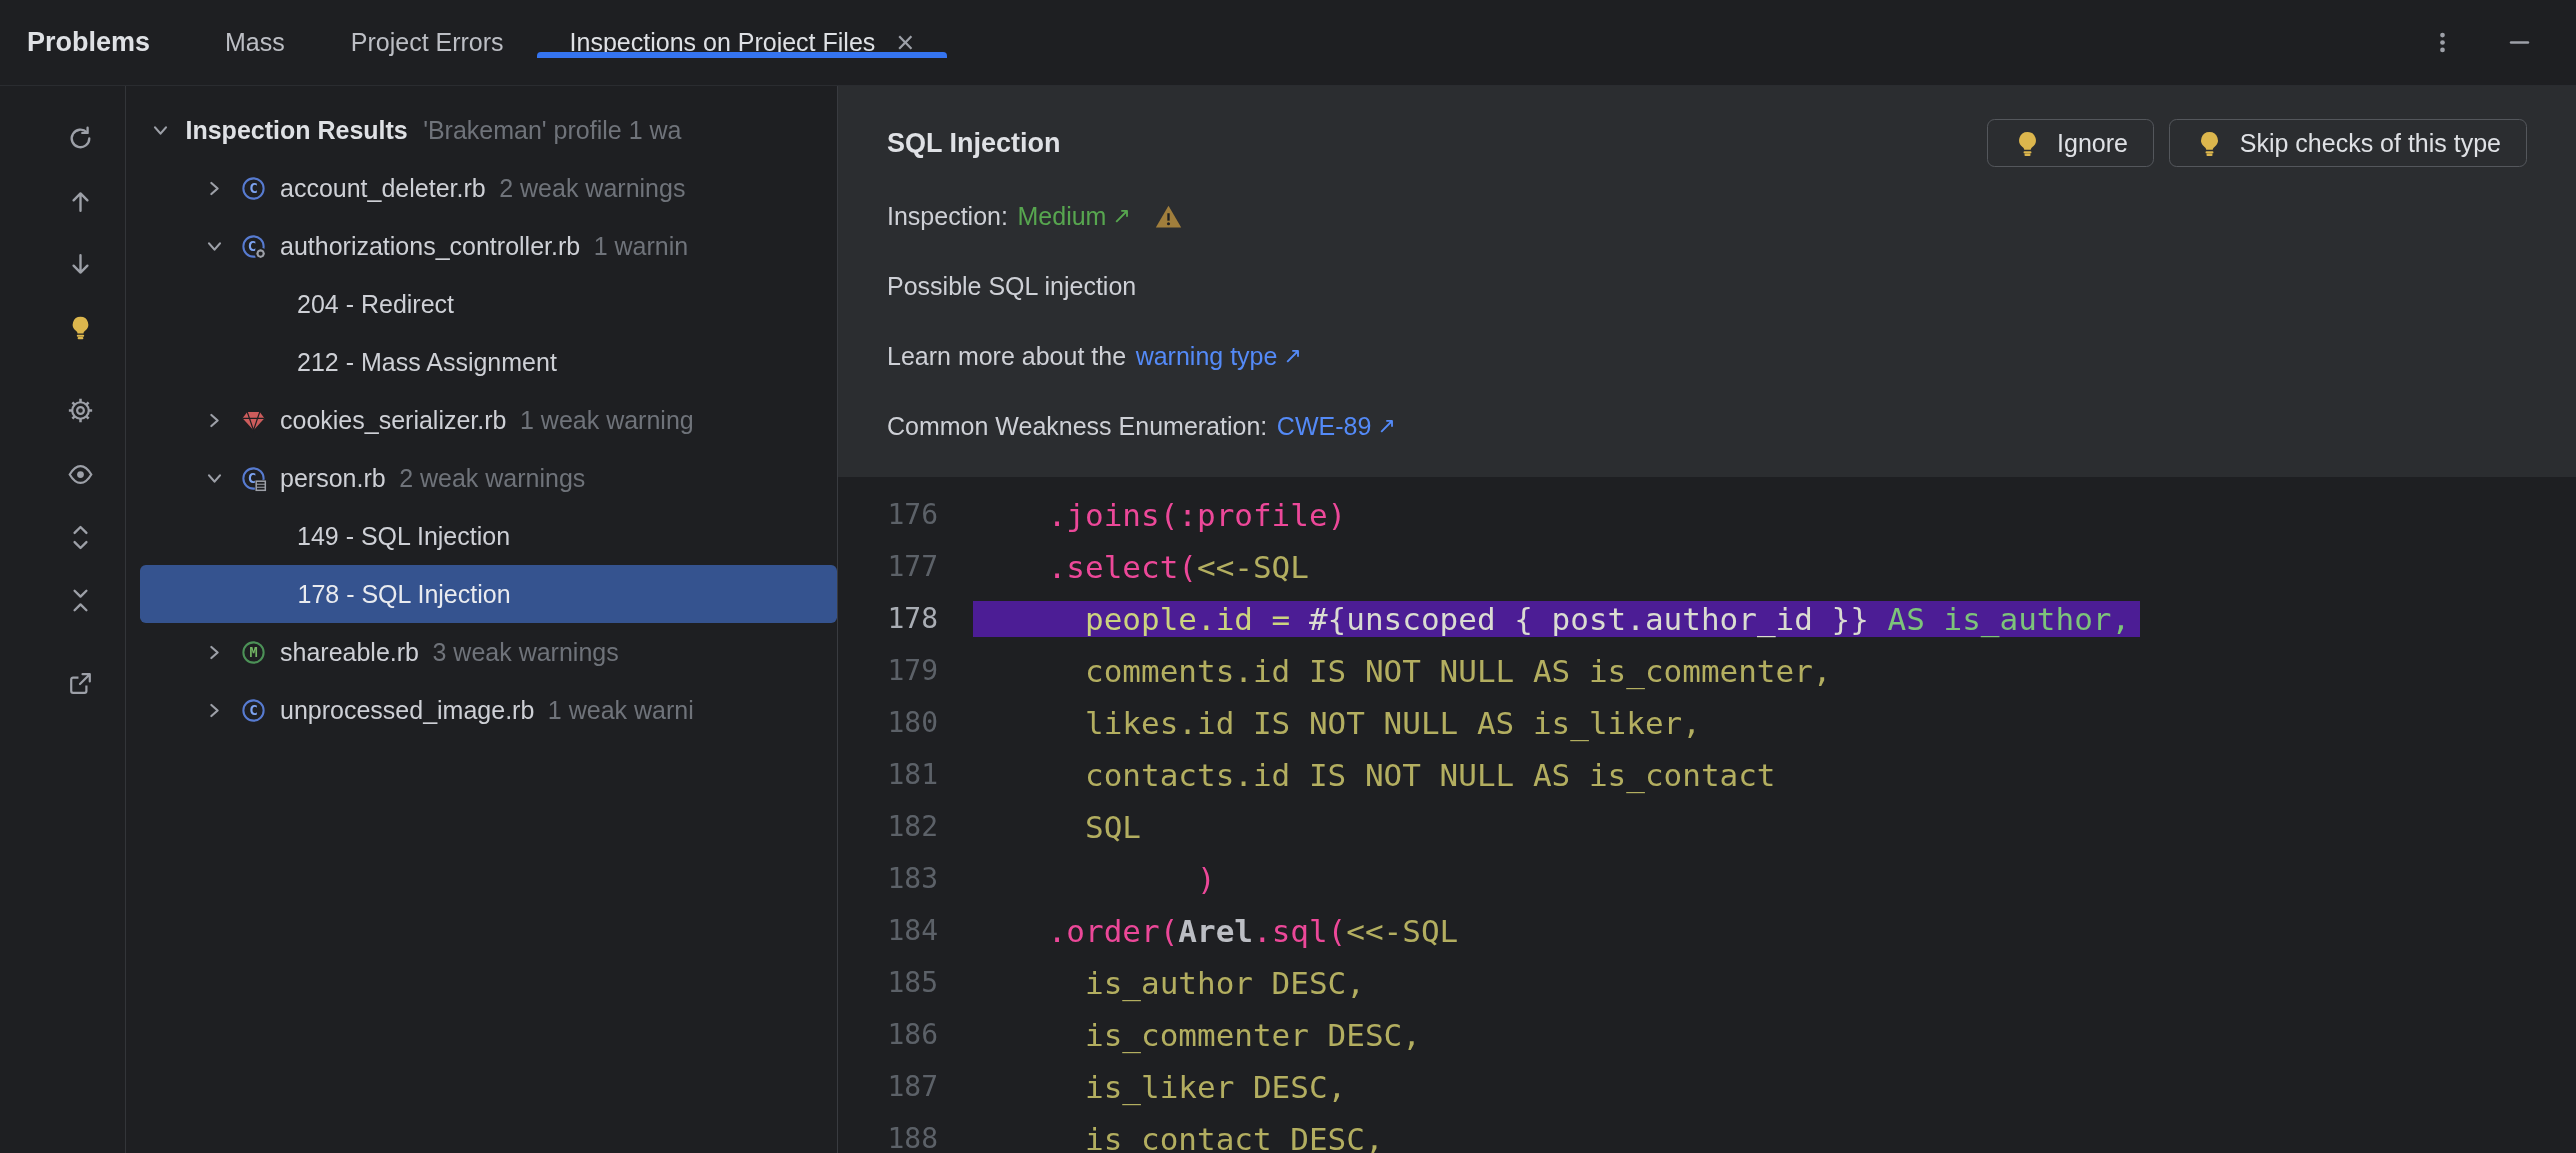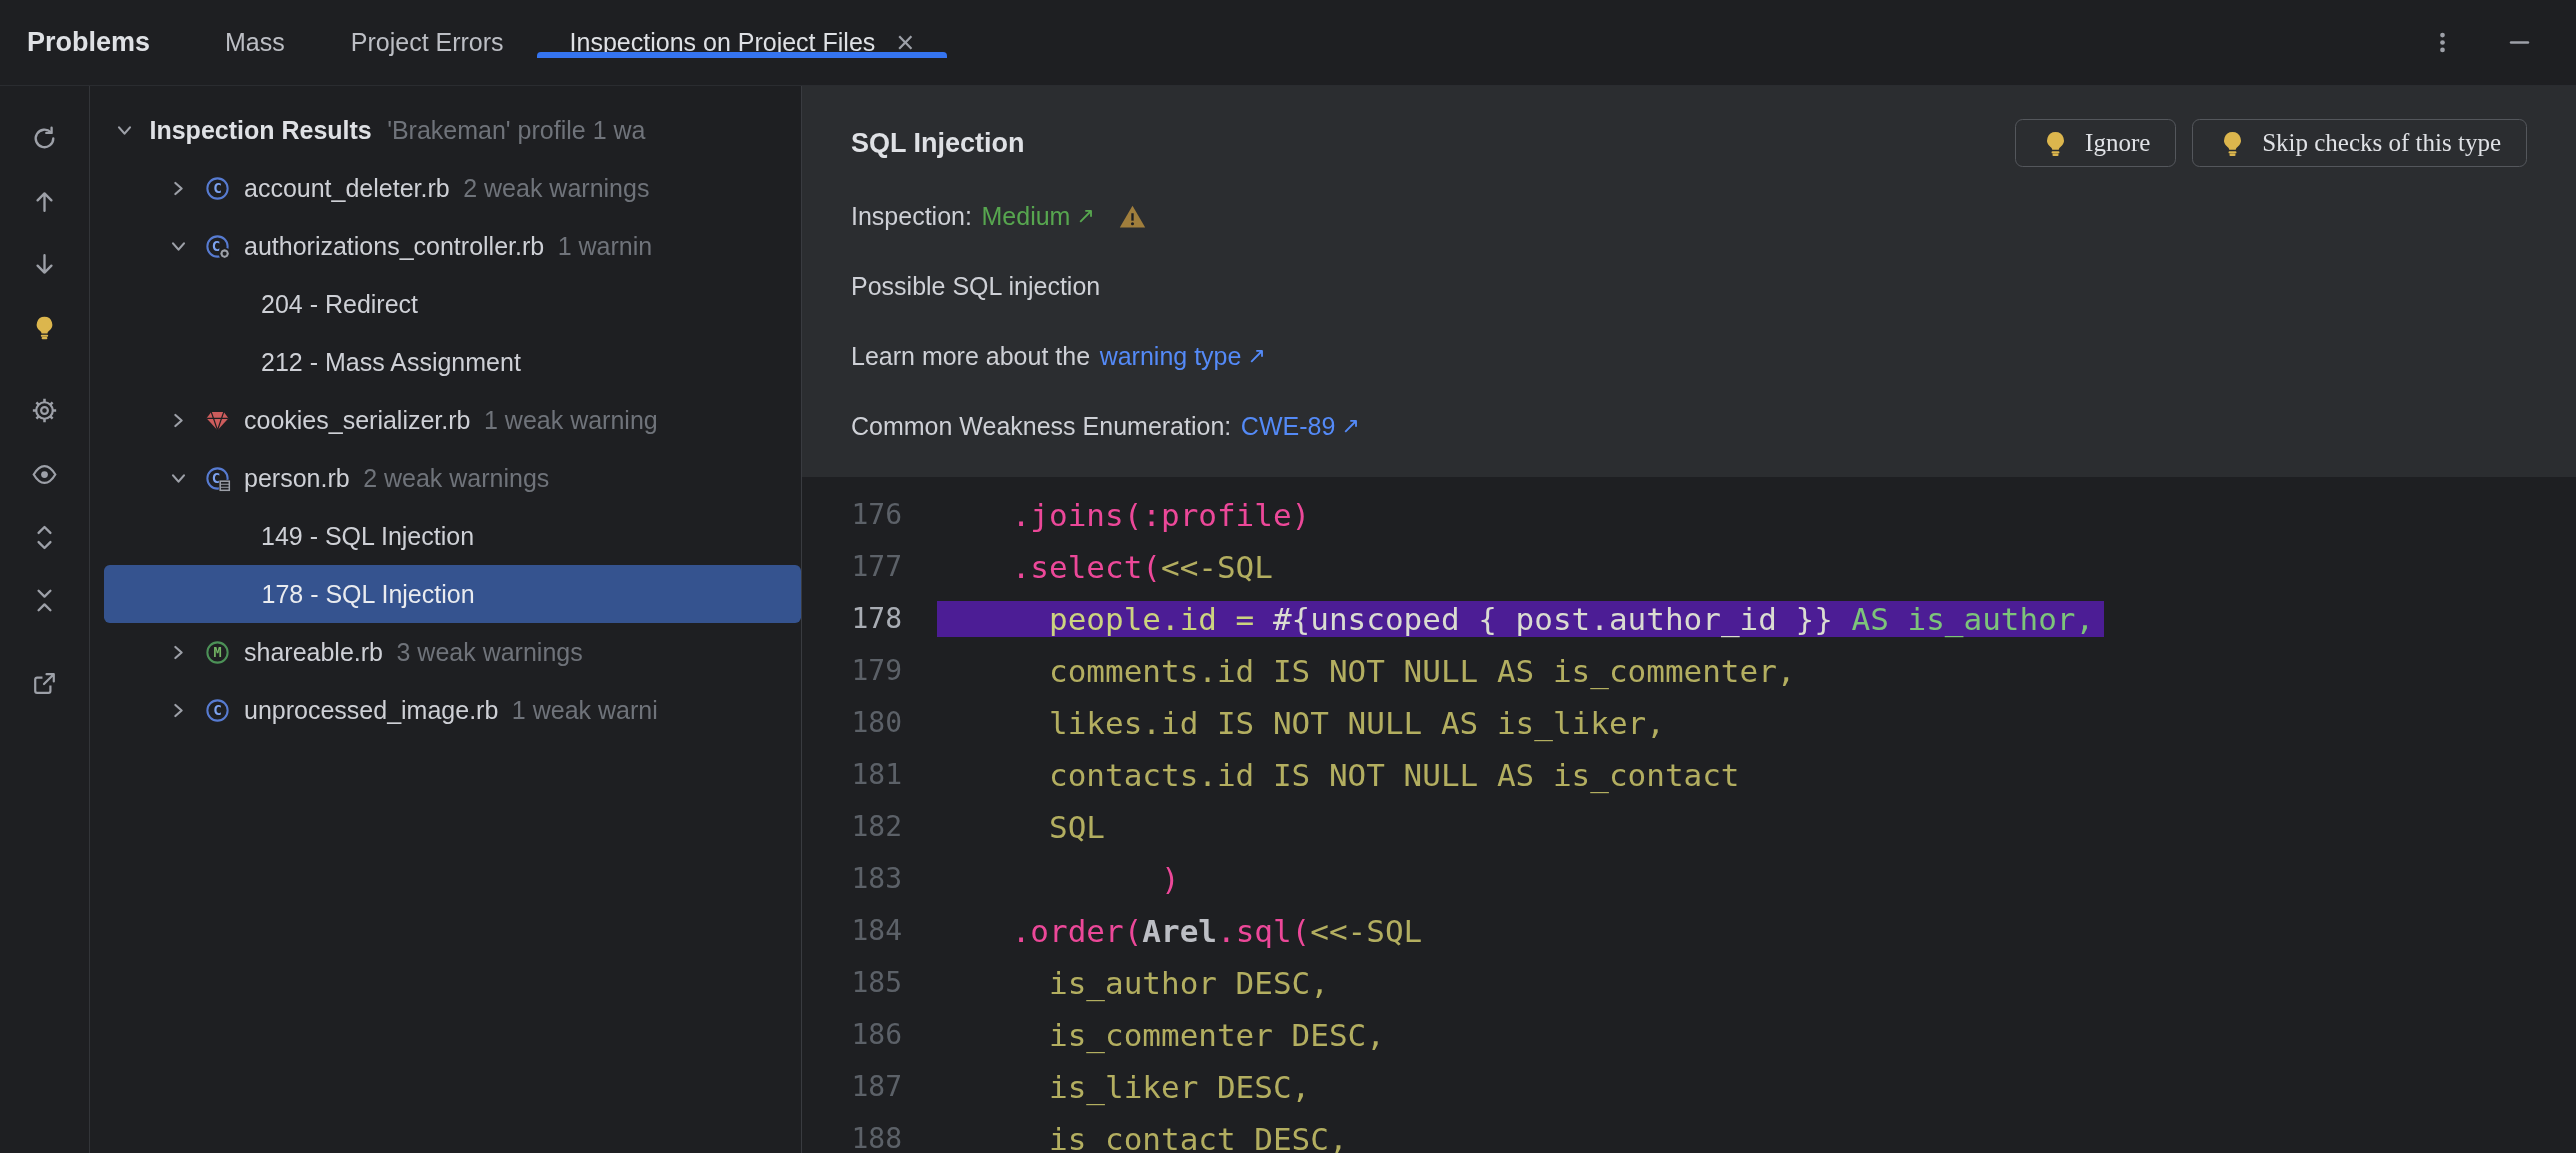--- a/index.html
+++ b/index.html
@@ -10,21 +10,21 @@
   .tabbar { height:86px; display:flex; align-items:center; border-bottom:1px solid #2a2c30; }
   .wtitle { display:flex; align-items:center; font-weight:700; font-size:27px; color:#dfe1e5; padding:0 42px 0 27px; }
   .tab { position:relative; display:flex; align-items:center; padding:0 33px; font-size:25px; color:#bcbec4; }
   .tab.active { color:#dfe1e5; }
   .tab.active::after { content:""; position:absolute; left:0; right:0; bottom:0; height:5.8px; background:#3574f0; border-radius:3.8px 3.8px 0 0; }
   .closex { margin-left:21px; color:#9da0a8; font-size:31px; line-height:1; }
   .winbtns { margin-left:auto; display:flex; align-items:center; gap:33px; padding-right:35px; }
   .iconbtn { width:44px; height:44px; display:flex; align-items:center; justify-content:center; border-radius:5.8px; }
 
   
-  .main { display:flex; height:1068px; }
+  .main { display:flex; height:1068px;margin-left:36px; }
 
   .toolstrip { width:90px; border-right:1px solid #333539; display:flex; flex-direction:column; align-items:center; padding-top:29px; }
   .tsbtn { width:46px; height:46px; display:flex; align-items:center; justify-content:center; border-radius:7.7px; margin-top:17.3px; }
   .tsbtn:first-child { margin-top:0; }
   .tsbtn.grp { margin-top:37px; }
 
   
   .tree { width:711px; padding-top:15.4px; overflow:hidden; flex:0 0 711px; }
   .trow { height:58px; display:flex; align-items:center; white-space:nowrap; overflow:hidden; font-size:25px; }
   .trow.root { padding-left:21px; }
@@ -37,21 +37,21 @@
   .fmeta { margin-left:13.5px; color:#6f737a; }
   .trow.child { padding-left:171px; color:#ced0d6; }
   .trow.selected { background:#35538f; border-radius:5.8px; margin-left:13.5px; padding-left:158px; color:#e9ebef; }
 
   
   .detail { flex:1; min-width:0; display:flex; flex-direction:column; border-left:1px solid #393b40; background:#2b2d30; }
   .dhead { height:391px; padding:33px 49px 0 49px; }
   .dtitlerow { display:flex; align-items:center; height:48px; }
   .dtitle { font-weight:700; font-size:27px; color:#dfe1e5; }
   .dbtns { margin-left:auto; display:flex; gap:15.4px; }
-  .dbtn { display:flex; align-items:center; gap:15.4px; height:48px; padding:0 25px; border:1px solid #54575c; border-radius:7.7px; background:transparent; color:#dfe1e5; font-size:25px; font-family:Liberation Serif, serif; cursor:default; }
+  .dbtn { display:flex; align-items:center; gap:15.4px; height:48px; padding:0 25px; border:1px solid #54575c; border-radius:7.7px; background:transparent; color:#dfe1e5; font-size:25px; font-family:Liberation Sans, sans-serif; cursor:default; }
   .drow { margin-top:28px; height:42px; display:flex; align-items:center; font-size:25px; color:#ced0d6; }
   .drow .gap { width:9.6px; flex:0 0 9.6px; }
   .glink { color:#57a64f; }
   .blink { color:#548af7; }
   .ext { font-size:22px; margin-left:5.8px; }
   .warnicon { margin-left:23px; display:flex; align-items:center; }
 
   
   .editor { flex:1; background:#1e1f22; padding-top:11.5px; font-family:"DejaVu Sans Mono","Liberation Mono",monospace; overflow:hidden; }
   .cline { height:52px; display:flex; align-items:center; }

